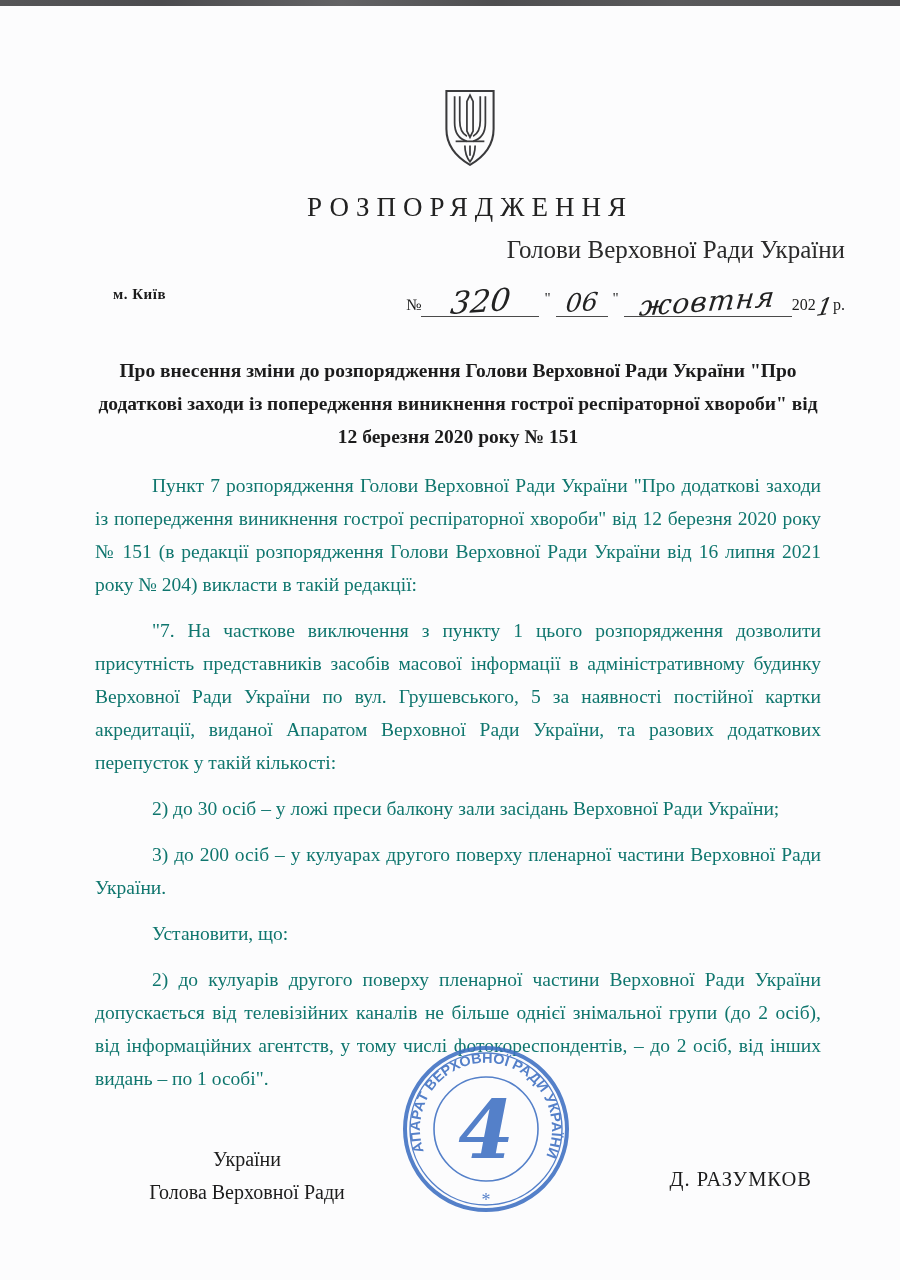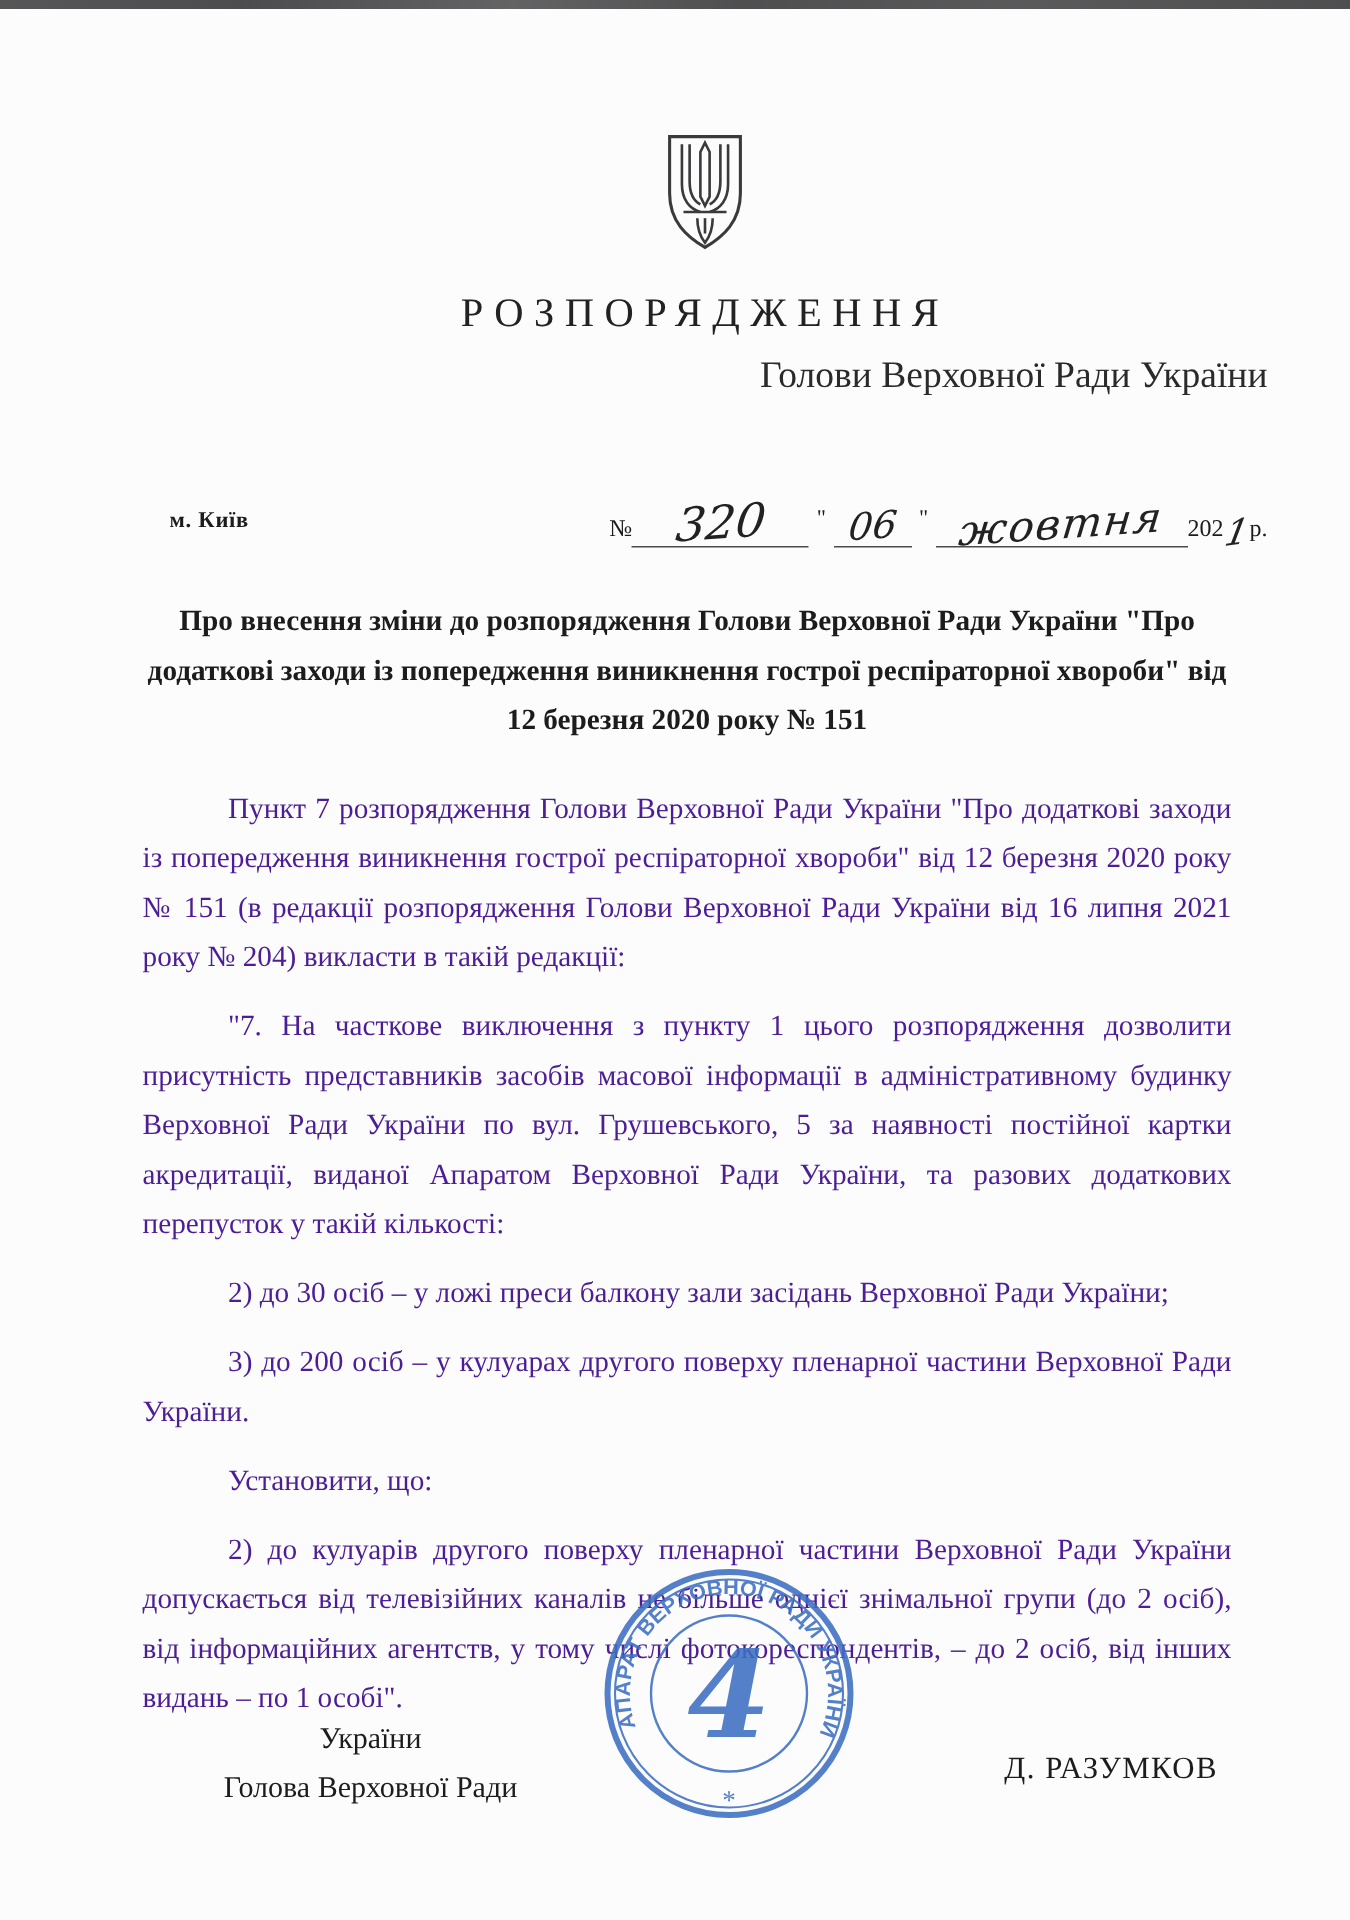--- a/index.html
+++ b/index.html
@@ -27,22 +27,22 @@
     font-size:27px;font-weight:normal;letter-spacing:7px;
     color:#222;
   }
   .doc-subtitle{
     margin:13px 0 0 0;
     text-align:right;
     font-size:25px;font-weight:normal;
     color:#2a2a2a;
   }
   .meta-row{
-    margin-top:65px;
-    display:flex;align-items:center;
+    margin-top:22px;
+    display:flex;align-items:flex-start;
     height:38px;
   }
   .place{ font-size:15px;font-weight:bold;padding-left:18px;letter-spacing:.5px;padding-bottom:3px;}
   .number-date{ margin-left:auto;display:flex;align-items:flex-end; }
   .printed-small{ font-size:16px;padding-bottom:3px; }
   .cell{
     display:inline-block;text-align:center;
     border-bottom:1.6px solid #4a4a4a;
     vertical-align:bottom;
   }
@@ -57,27 +57,27 @@
     transform:skewX(-10deg) rotate(-4deg);
   }
   .hw-number{ font-size:31px;line-height:30px; }
   .hw-day{ font-size:25px;line-height:26px; }
   .hw-month{ font-size:28px;line-height:28px;letter-spacing:1px; }
   .hw-yeardigit{ font-size:24px;line-height:20px;transform:skewX(-18deg) rotate(-8deg);margin:0 1px; }
   .q{ font-size:15px;padding:0 5px 10px 5px; }
   .doc-title{
     font-size:19.5px;font-weight:bold;line-height:33px;
     text-align:center;
-    margin:30px 24px 26px 0;
+    margin:30px 24px 16px 0;
   }
   .para{
     font-size:19.5px;line-height:33px;
     text-align:justify;text-indent:57px;
     margin:0 24px 13px 0;
-    color:#4c1d95;
+    color:#0f766e;
   }
   .sig-left{
     position:absolute;left:30px;top:1143px;width:244px;
     text-align:center;font-size:20px;line-height:33px;
   }
   .sig-name{
     position:absolute;right:33px;top:1168px;
     font-size:20.5px;letter-spacing:1px;
   }
   .stamp{

